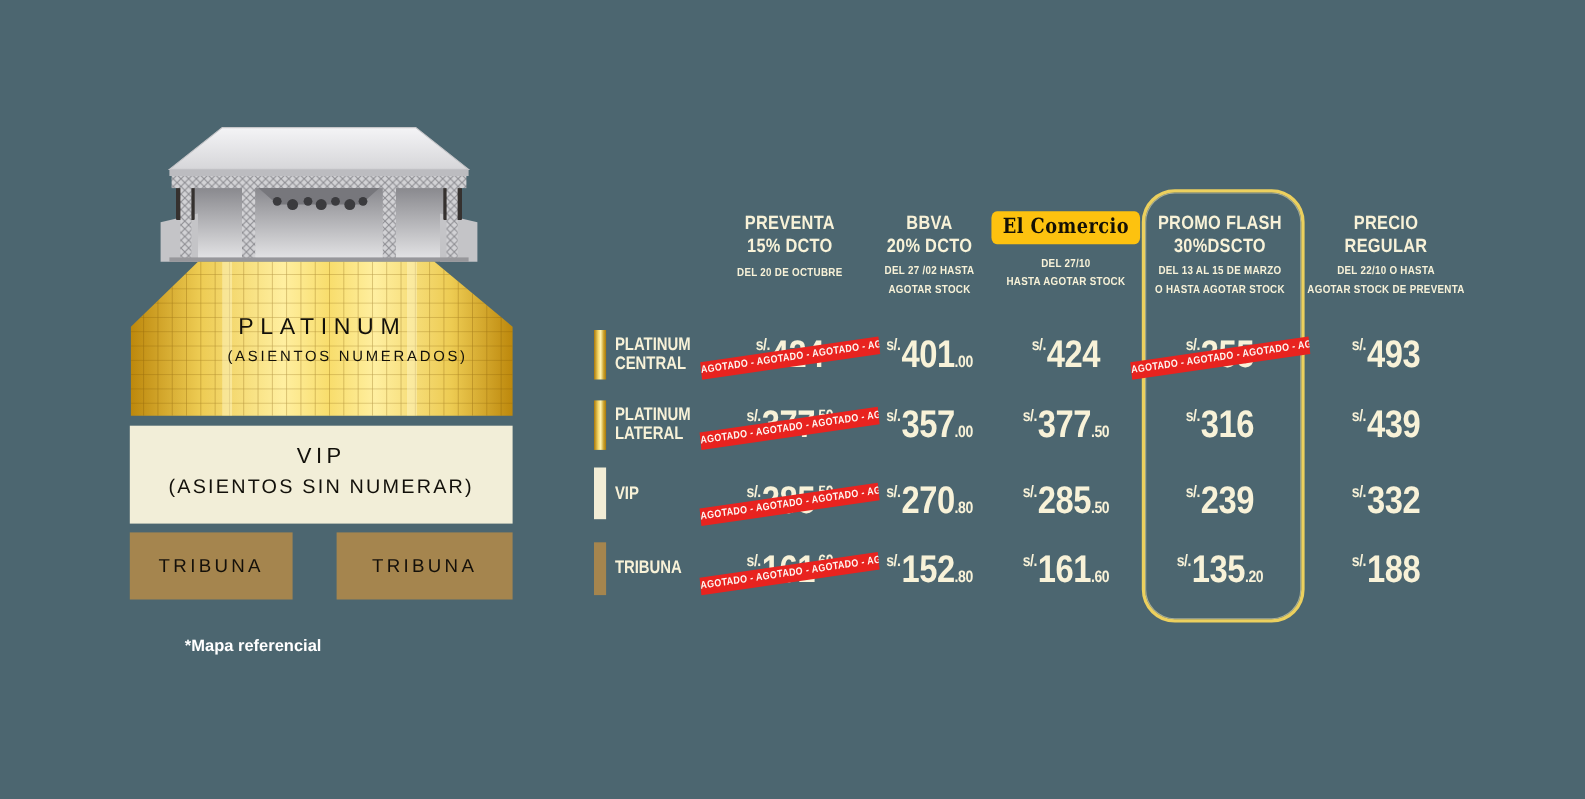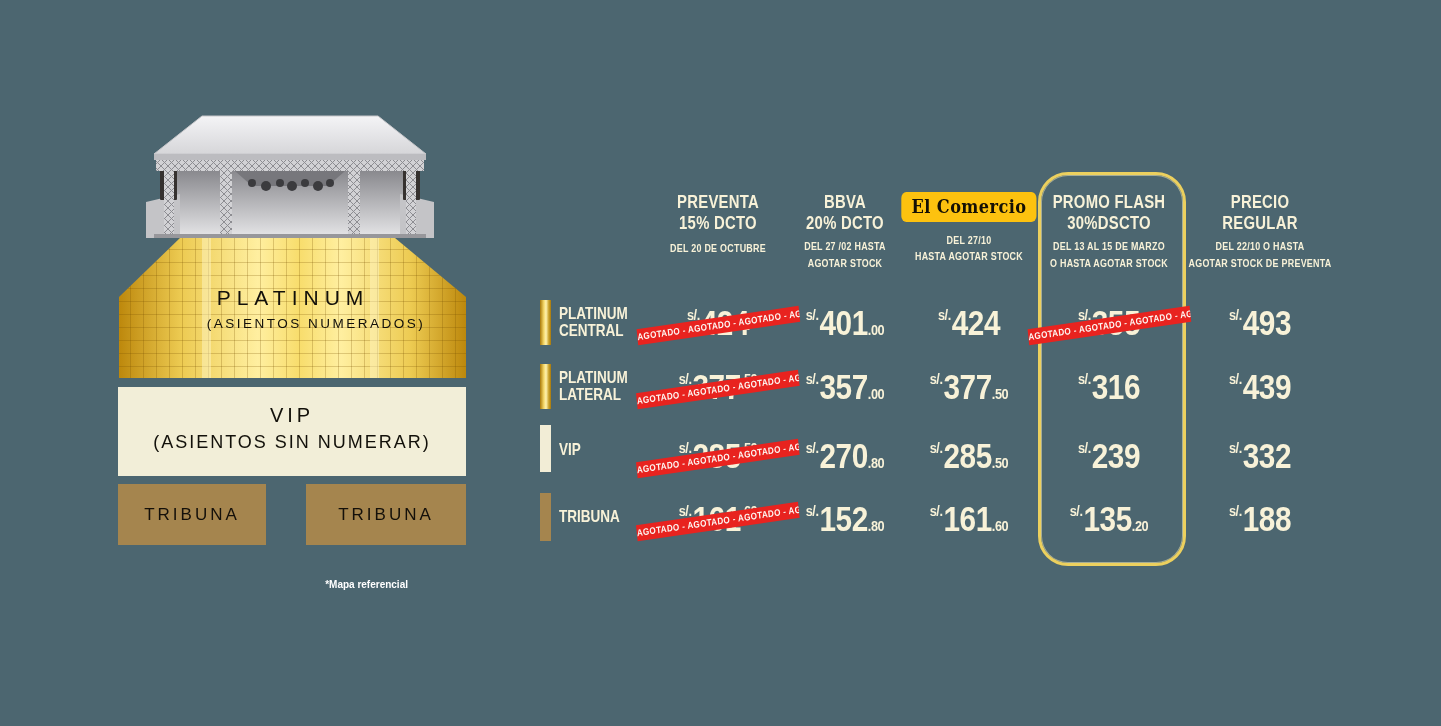--- a/index.html
+++ b/index.html
@@ -15,22 +15,22 @@
   .map-label{position:absolute;color:#12100a;text-align:center;white-space:nowrap;}
   .platinum-title{left:120px;top:286px;width:346px;font-size:21px;letter-spacing:6px;font-weight:500;}
   .platinum-sub{left:120px;top:316px;width:392px;font-size:13.5px;letter-spacing:2.5px;}
   .vip-box{position:absolute;left:118px;top:387px;width:348px;height:89px;background:#f2eed8;}
   .vip-title{left:118px;top:404px;width:348px;font-size:20px;letter-spacing:4px;font-weight:500;}
   .vip-sub{left:118px;top:432px;width:348px;font-size:18px;letter-spacing:2px;}
   .tribuna-box{position:absolute;top:484px;height:61px;background:#a5854e;display:flex;align-items:center;justify-content:center;}
   .tribuna-left{left:118px;width:148px;}
   .tribuna-right{left:306px;width:160px;}
   .tribuna-label{color:#14100a;font-size:17px;letter-spacing:3px;font-weight:500;}
-  .footnote{position:absolute;left:168px;top:579px;width:240px;text-align:right;
-    color:#ffffff;font-size:10px;font-weight:bold;}
+  .footnote{position:absolute;left:168px;top:579px;width:240px;text-align:left;
+    color:#ffffff;font-size:15px;font-weight:bold;}
 
   
   .row-swatch{position:absolute;left:540px;width:11px;height:45px;}
   .swatch-gold{background:linear-gradient(90deg,#a8780a,#f5d869 35%,#fff3b0 55%,#caa22c 80%,#a8780a);}
   .swatch-cream{background:#f2edd6;}
   .swatch-tan{background:#a5854e;}
   .sw-r0{top:300px;} .sw-r1{top:364px;} .sw-r2{top:425px;height:47px;} .sw-r3{top:493px;height:48px;}
 
   .row-label{position:absolute;left:559px;color:#f8f2d8;font-weight:bold;
     font-size:16.5px;line-height:1.05;transform:scaleX(0.82);transform-origin:left center;

